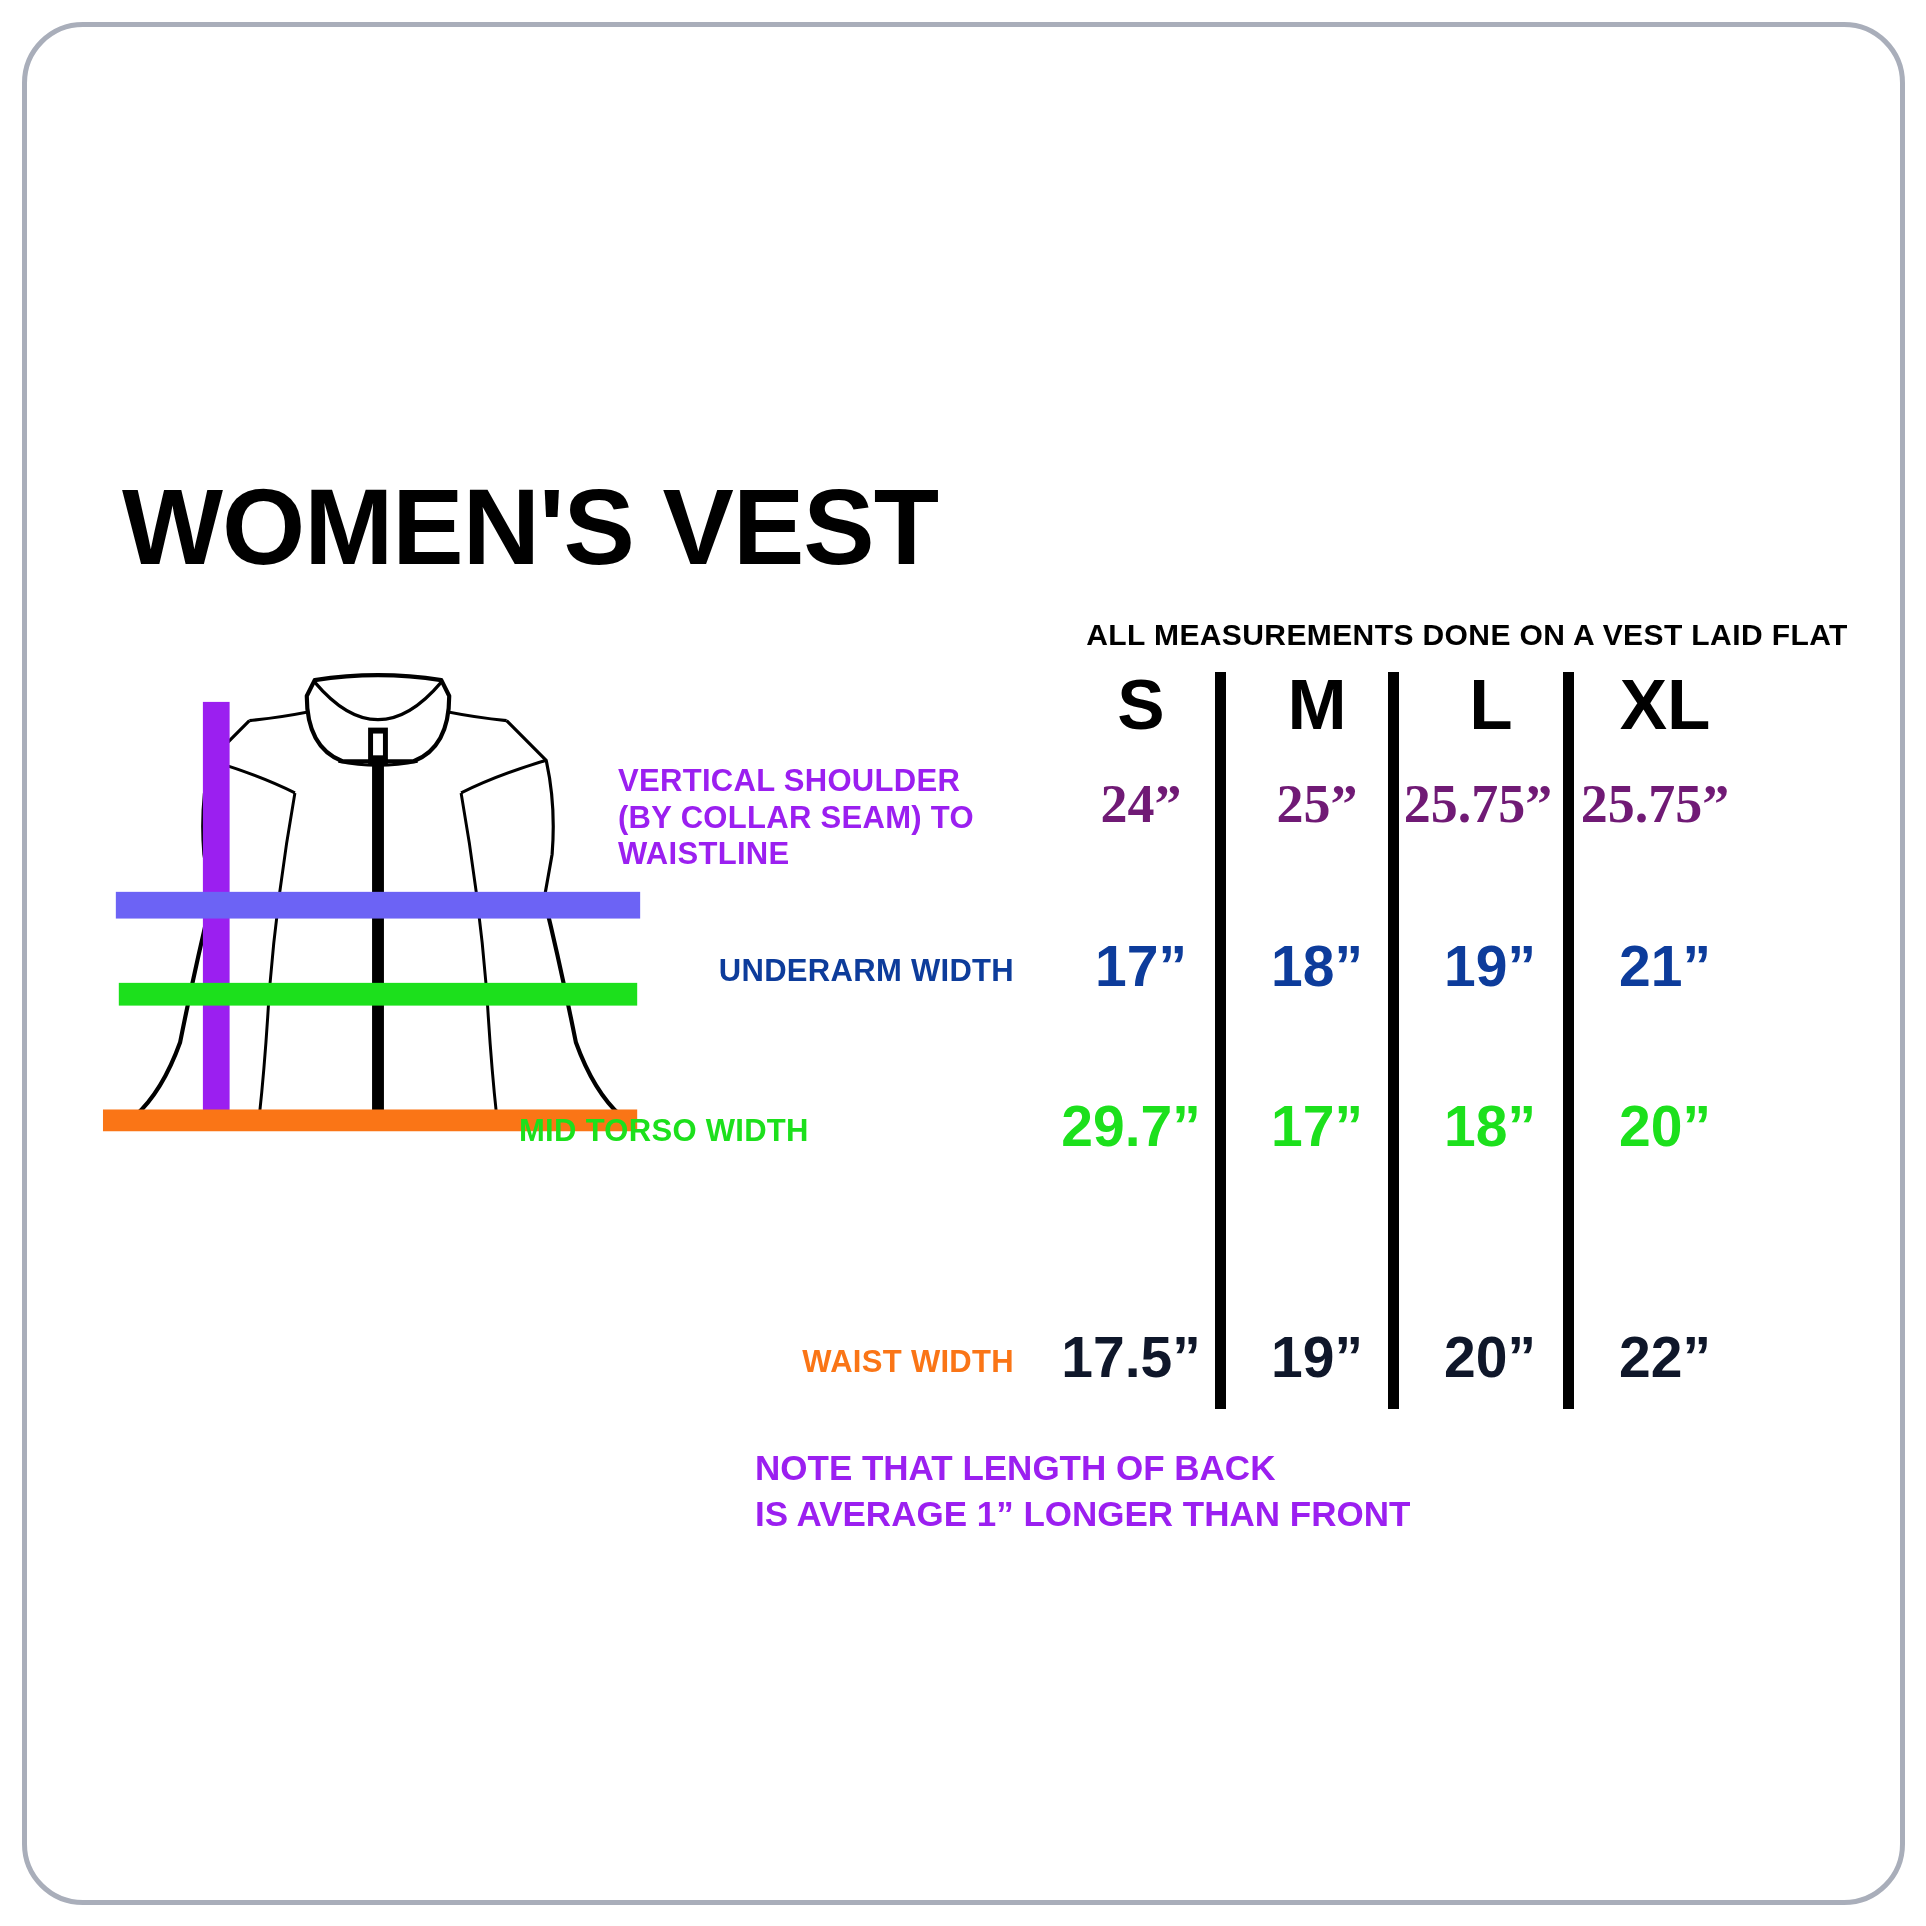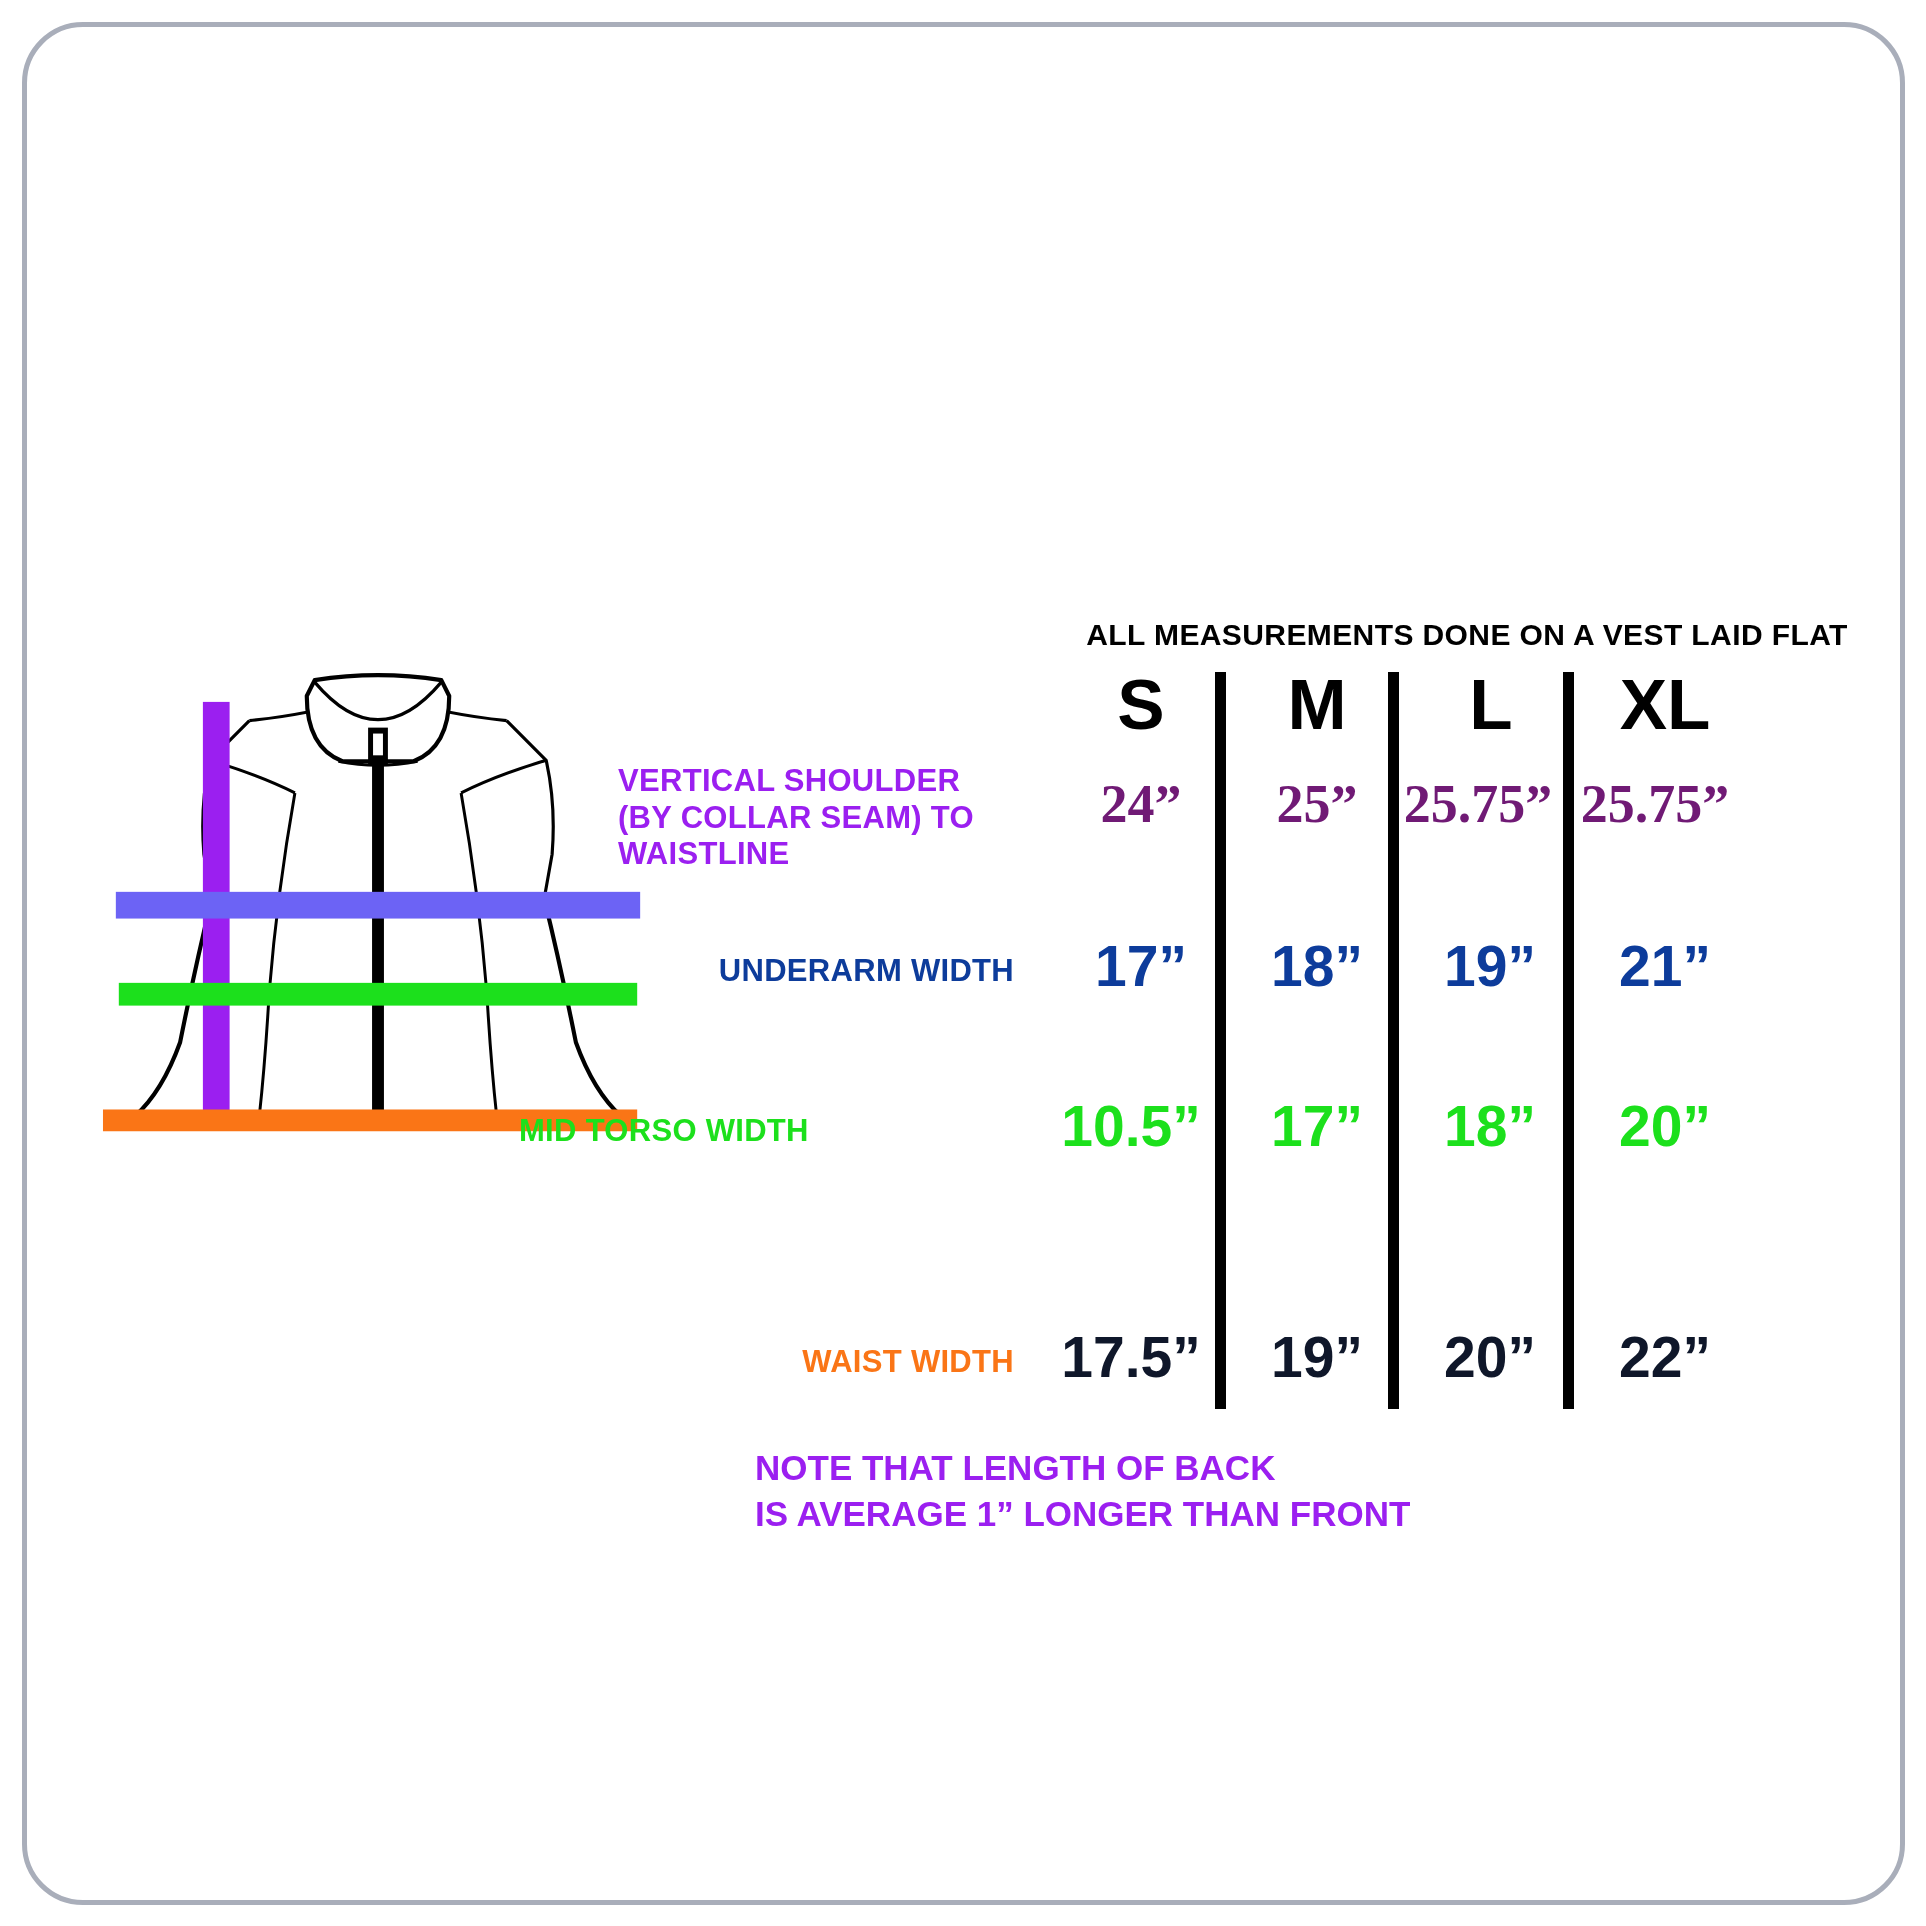--- a/index.html
+++ b/index.html
@@ -145,20 +145,21 @@
     top: 639px;
     width: 554px;
     height: 515px;
   }
 </style>
 </head>
 <body>
 
 <div id="card">
 
+  <div id="title">WOMEN'S VEST</div>
 
   <div id="flat-note">ALL MEASUREMENTS DONE ON A VEST LAID FLAT</div>
 
   <svg id="vest" viewBox="0 0 560 520">
 
     <path d="M150 55 L110 95 Q100 140 104 190 L112 235" fill="#ffffff" stroke="#000000" stroke-width="3.2" stroke-linejoin="round"></path>
 
     <path d="M112 235 Q96 300 80 380 Q62 430 34 455 L34 460" fill="none" stroke="#000000" stroke-width="4.2"></path>
 
     <path d="M410 55 L450 95 Q460 140 456 190 L448 235" fill="#ffffff" stroke="#000000" stroke-width="3.2" stroke-linejoin="round"></path>
@@ -215,21 +216,21 @@
   <div class="value v-r1" style="left:1337px;">25.75”</div>
   <div class="value v-r1" style="left:1514px;">25.75”</div>
 
   <div class="row-label" id="label-r2">UNDERARM WIDTH</div>
   <div class="value v-r2" style="left:1000px;">17”</div>
   <div class="value v-r2" style="left:1176px;">18”</div>
   <div class="value v-r2" style="left:1349px;">19”</div>
   <div class="value v-r2" style="left:1524px;">21”</div>
 
   <div class="row-label" id="label-r3">MID TORSO WIDTH</div>
-  <div class="value v-r3" style="left:990px;">10.5”</div>
+  <div class="value v-r3" style="left:990px;">29.7”</div>
   <div class="value v-r3" style="left:1176px;">17”</div>
   <div class="value v-r3" style="left:1349px;">18”</div>
   <div class="value v-r3" style="left:1524px;">20”</div>
 
   <div class="row-label" id="label-r4">WAIST WIDTH</div>
   <div class="value v-r4" style="left:990px;">17.5”</div>
   <div class="value v-r4" style="left:1176px;">19”</div>
   <div class="value v-r4" style="left:1349px;">20”</div>
   <div class="value v-r4" style="left:1524px;">22”</div>
 

